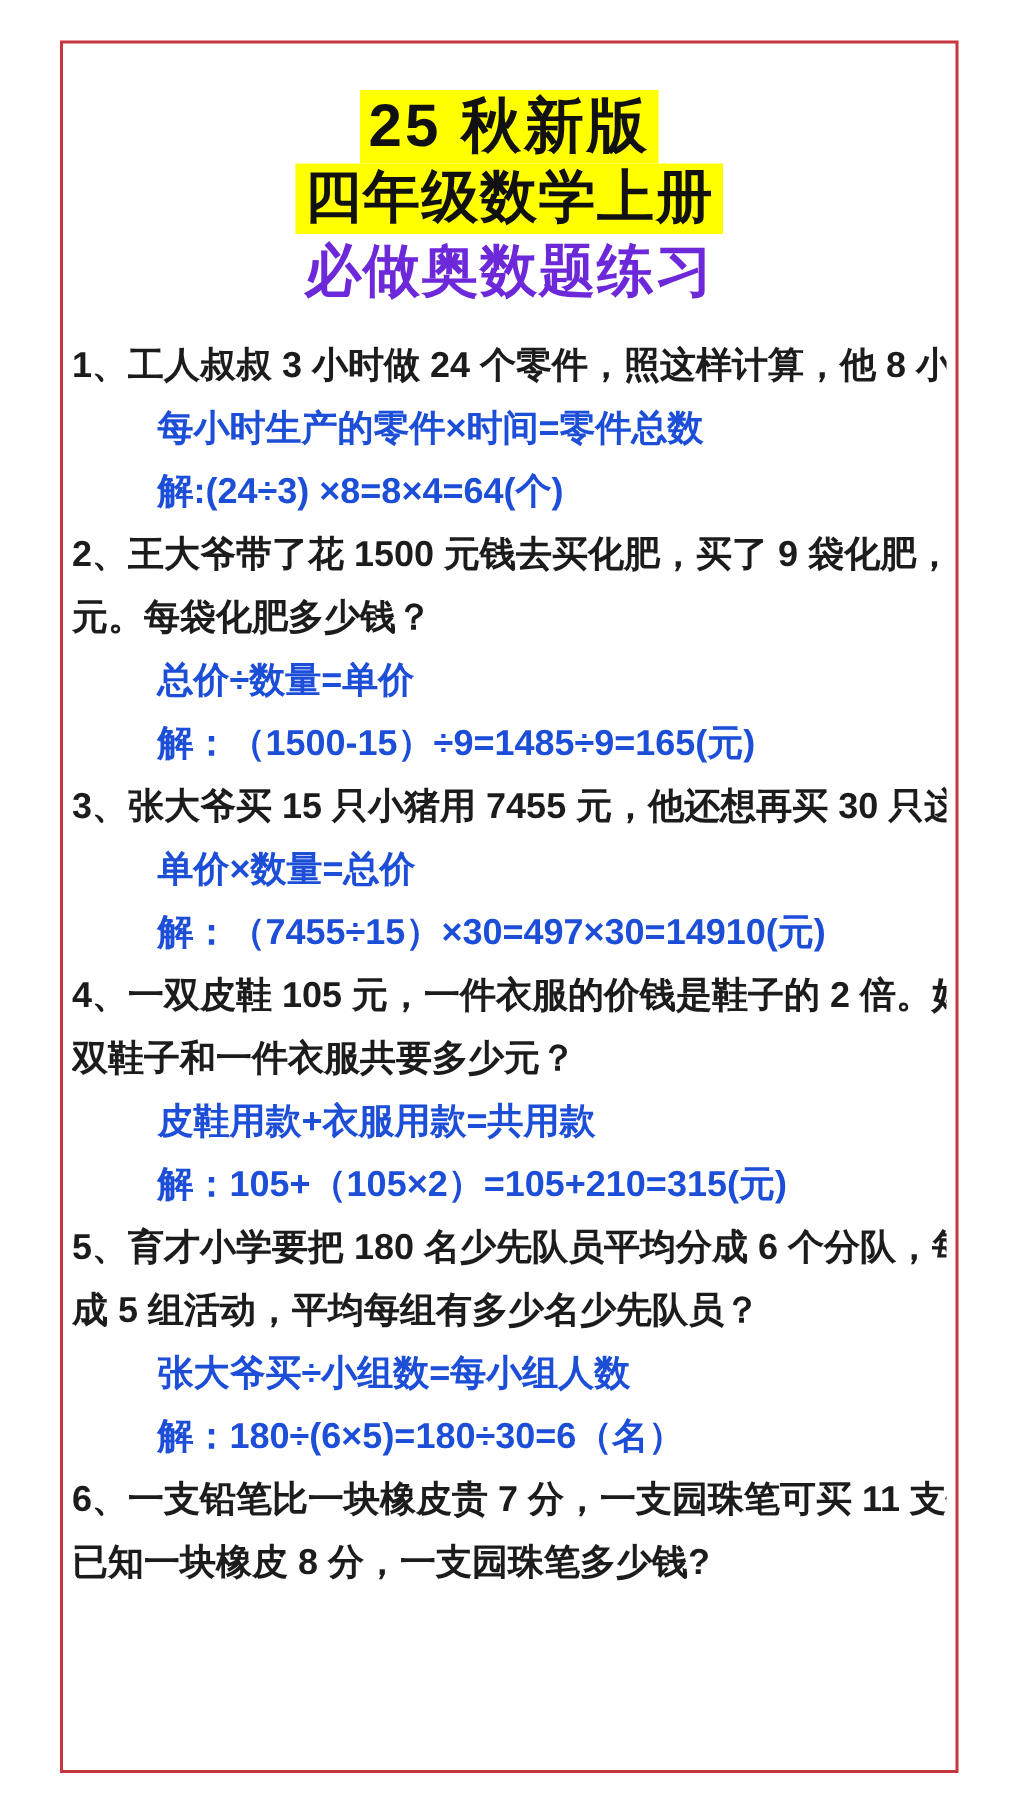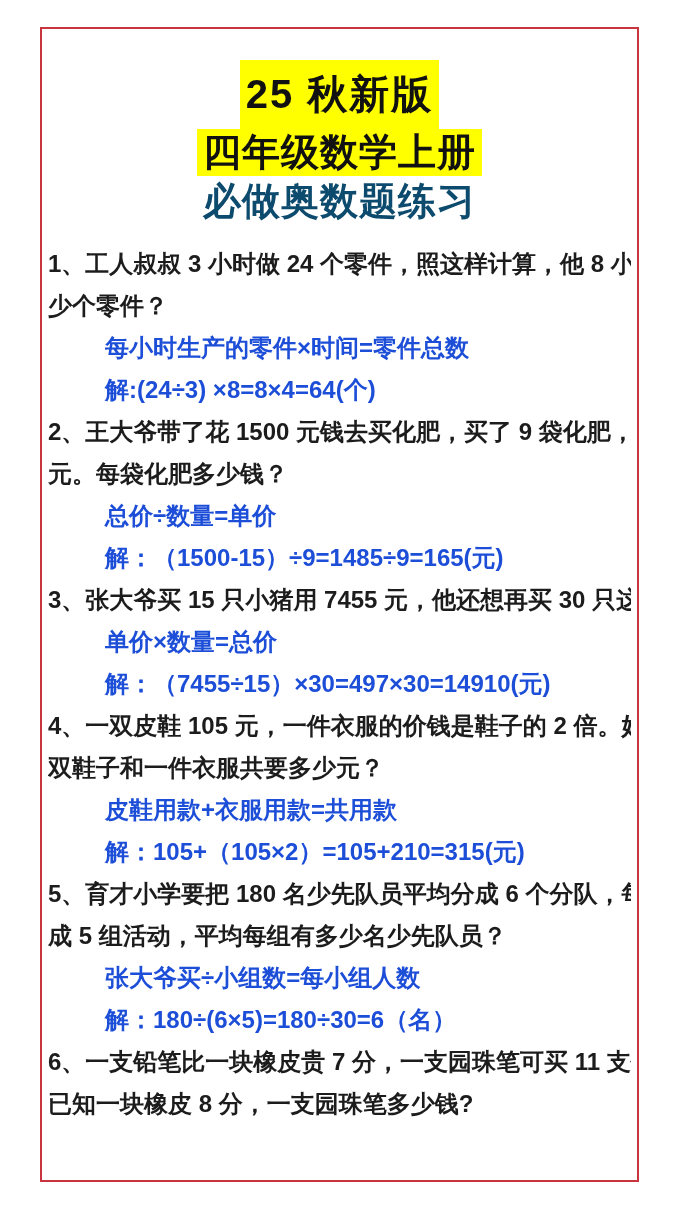--- a/index.html
+++ b/index.html
@@ -23,35 +23,35 @@
   .title-row { line-height: 0; }
   .hl {
     display: inline-block;
     background: #ffff00;
     color: #111111;
     font-weight: 700;
   }
   .hl1 {
     font-size: 40px;
     line-height: 49px;
-    padding: 10px 6px;
+    padding: 0 6px;
     letter-spacing: 2px;
   }
   .hl2 {
     font-size: 38px;
     line-height: 47px;
     padding: 0 6px;
     letter-spacing: 1px;
   }
   .subtitle {
     margin-top: 5px;
     font-size: 38px;
     line-height: 40px;
     font-weight: 700;
-    color: #0c4a6e;
+    color: #6d28d9;
     letter-spacing: 1px;
   }
   .problems {
     margin-top: 22px;
     padding: 0 6px;
     color: #1c1c1c;
   }
   .q-line, .formula, .solution {
     font-size: 24px;
     font-weight: 700;
@@ -75,21 +75,20 @@
     </div>
     <div class="title-row">
       <span class="hl hl2">四年级数学上册</span>
     </div>
     <div class="subtitle">必做奥数题练习</div>
   </div>
 
   <div class="problems" id="problems">
       <div class="problem">
         <div class="q-line">1、工人叔叔 3 小时做 24 个零件，照这样计算，他 8 小时做多</div>
-        <div class="q-line">少个零件？</div>
         <div class="formula">每小时生产的零件×时间=零件总数</div>
         <div class="solution">解:(24÷3) ×8=8×4=64(个)</div>
       </div>
       <div class="problem">
         <div class="q-line">2、王大爷带了花 1500 元钱去买化肥，买了 9 袋化肥，找回 15</div>
         <div class="q-line">元。每袋化肥多少钱？</div>
         <div class="formula">总价÷数量=单价</div>
         <div class="solution">解：（1500-15）÷9=1485÷9=165(元)</div>
       </div>
       <div class="problem">

